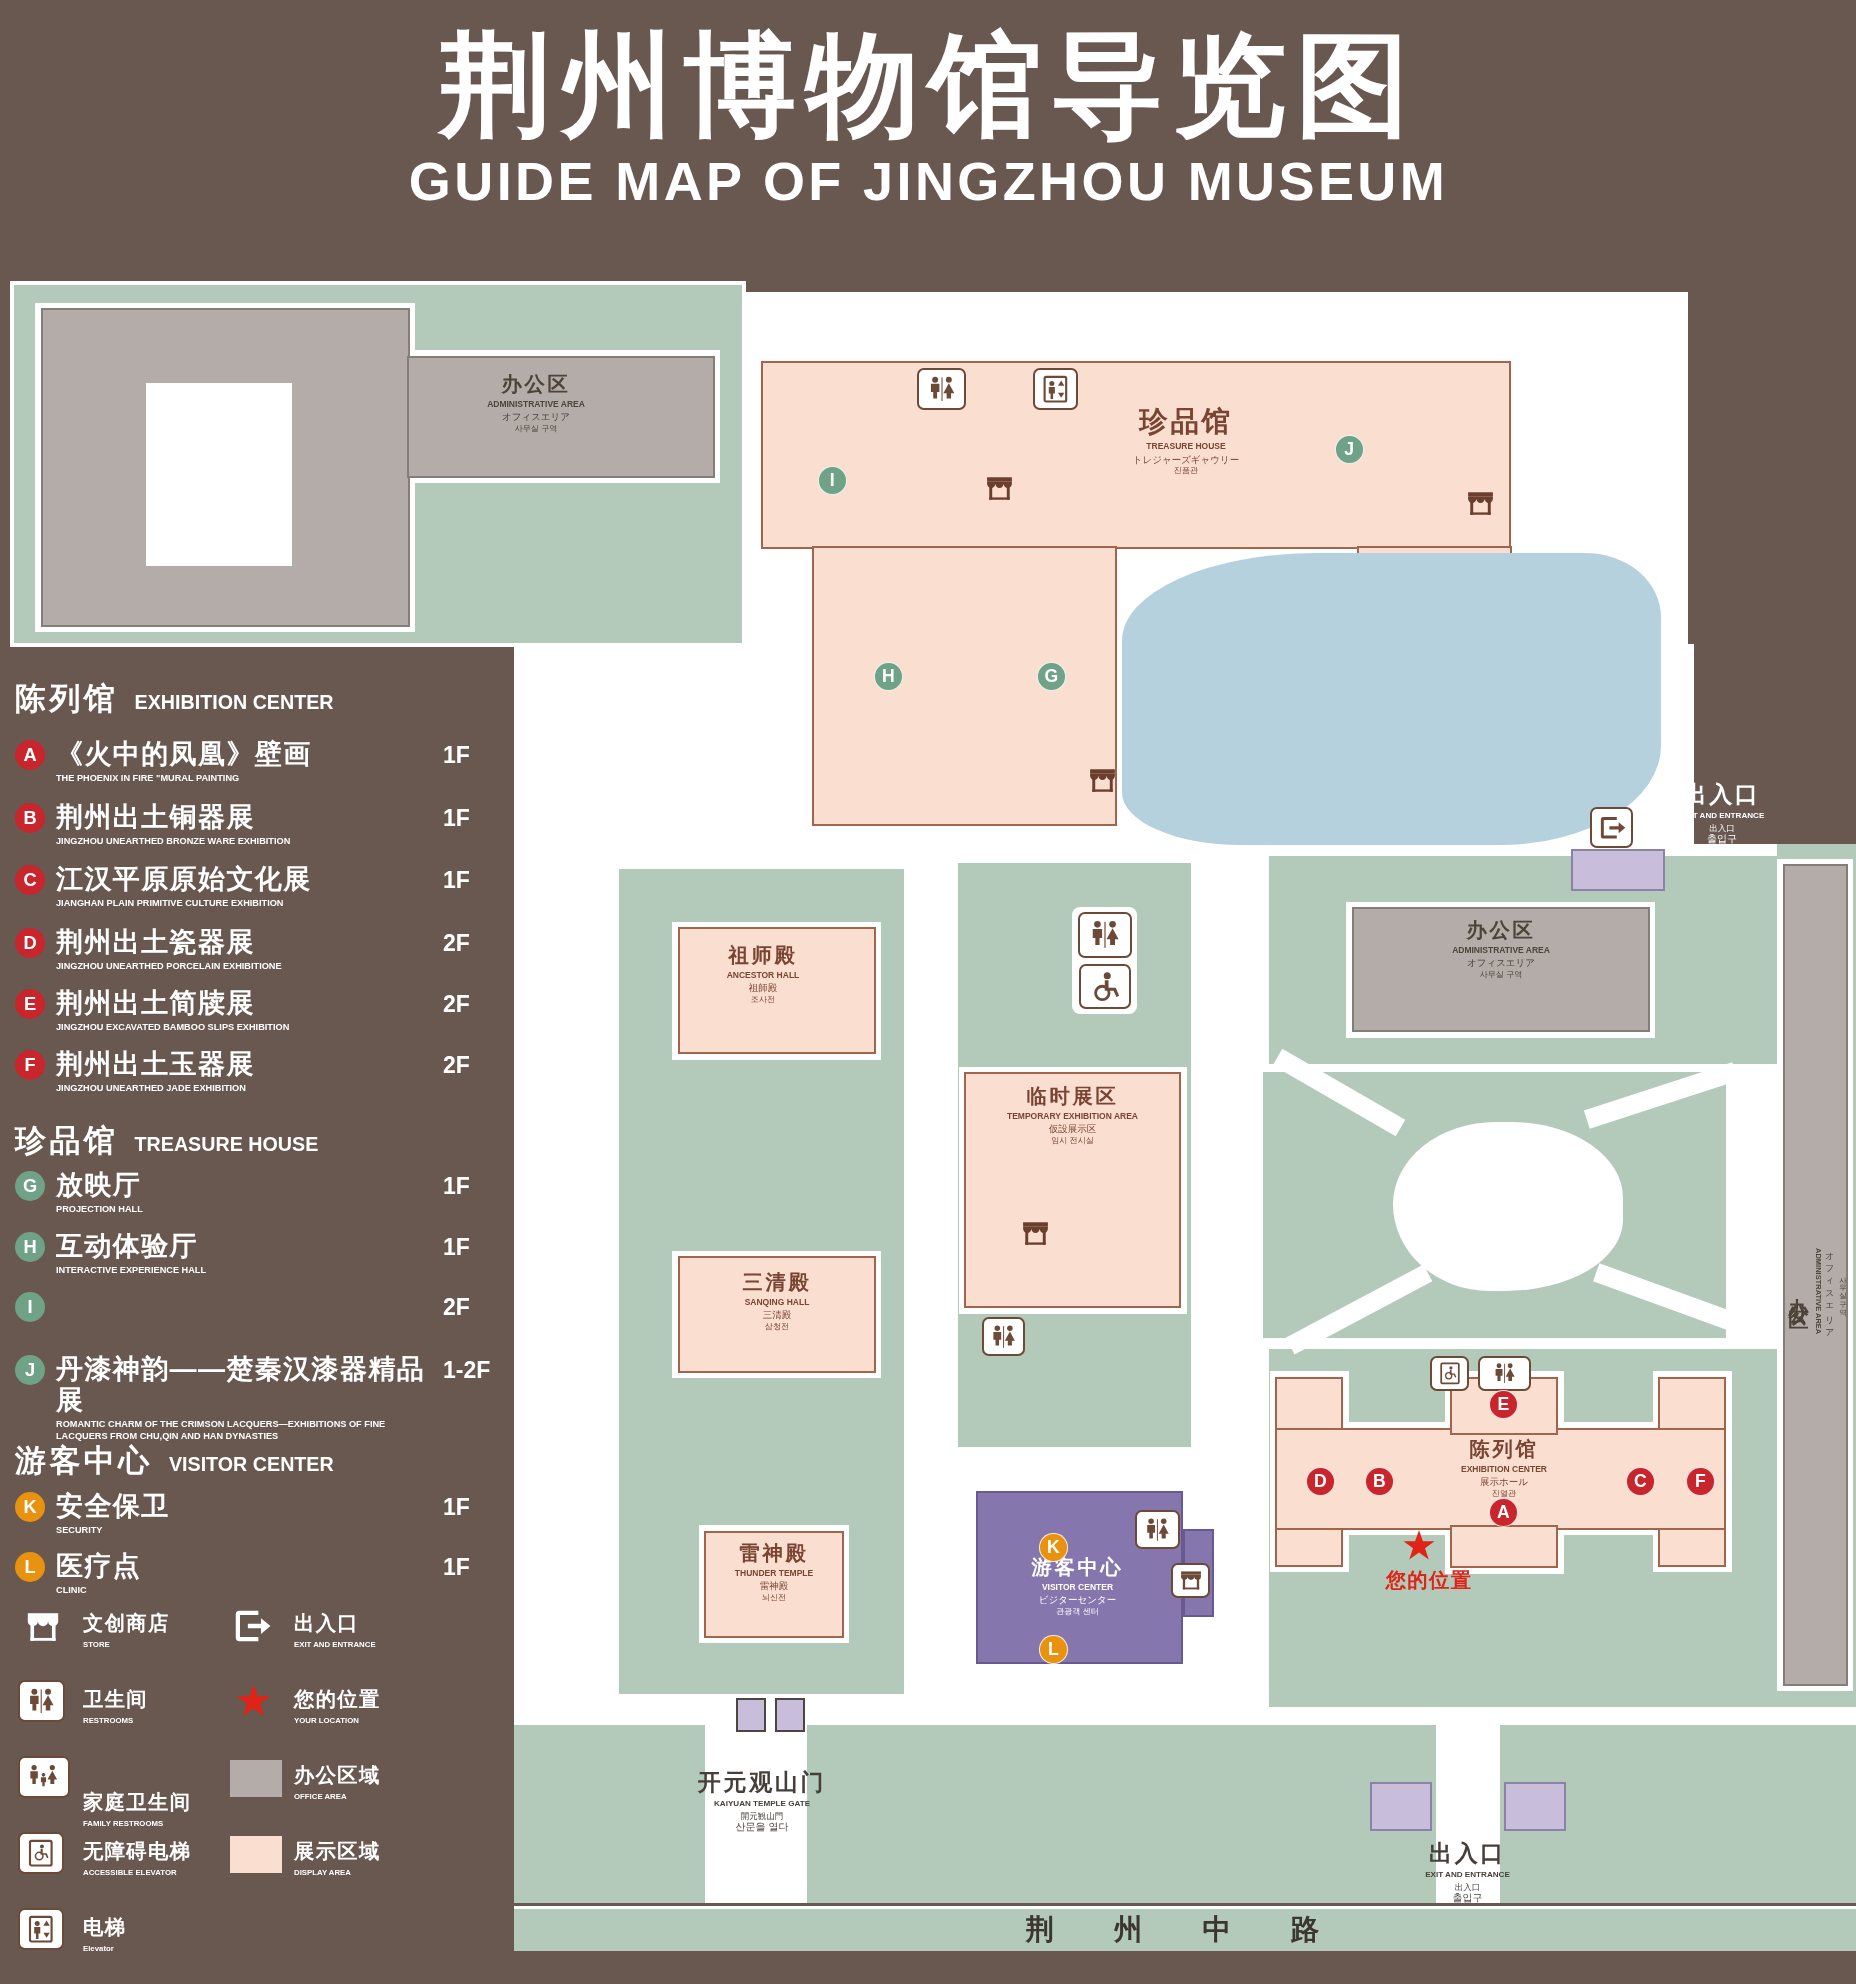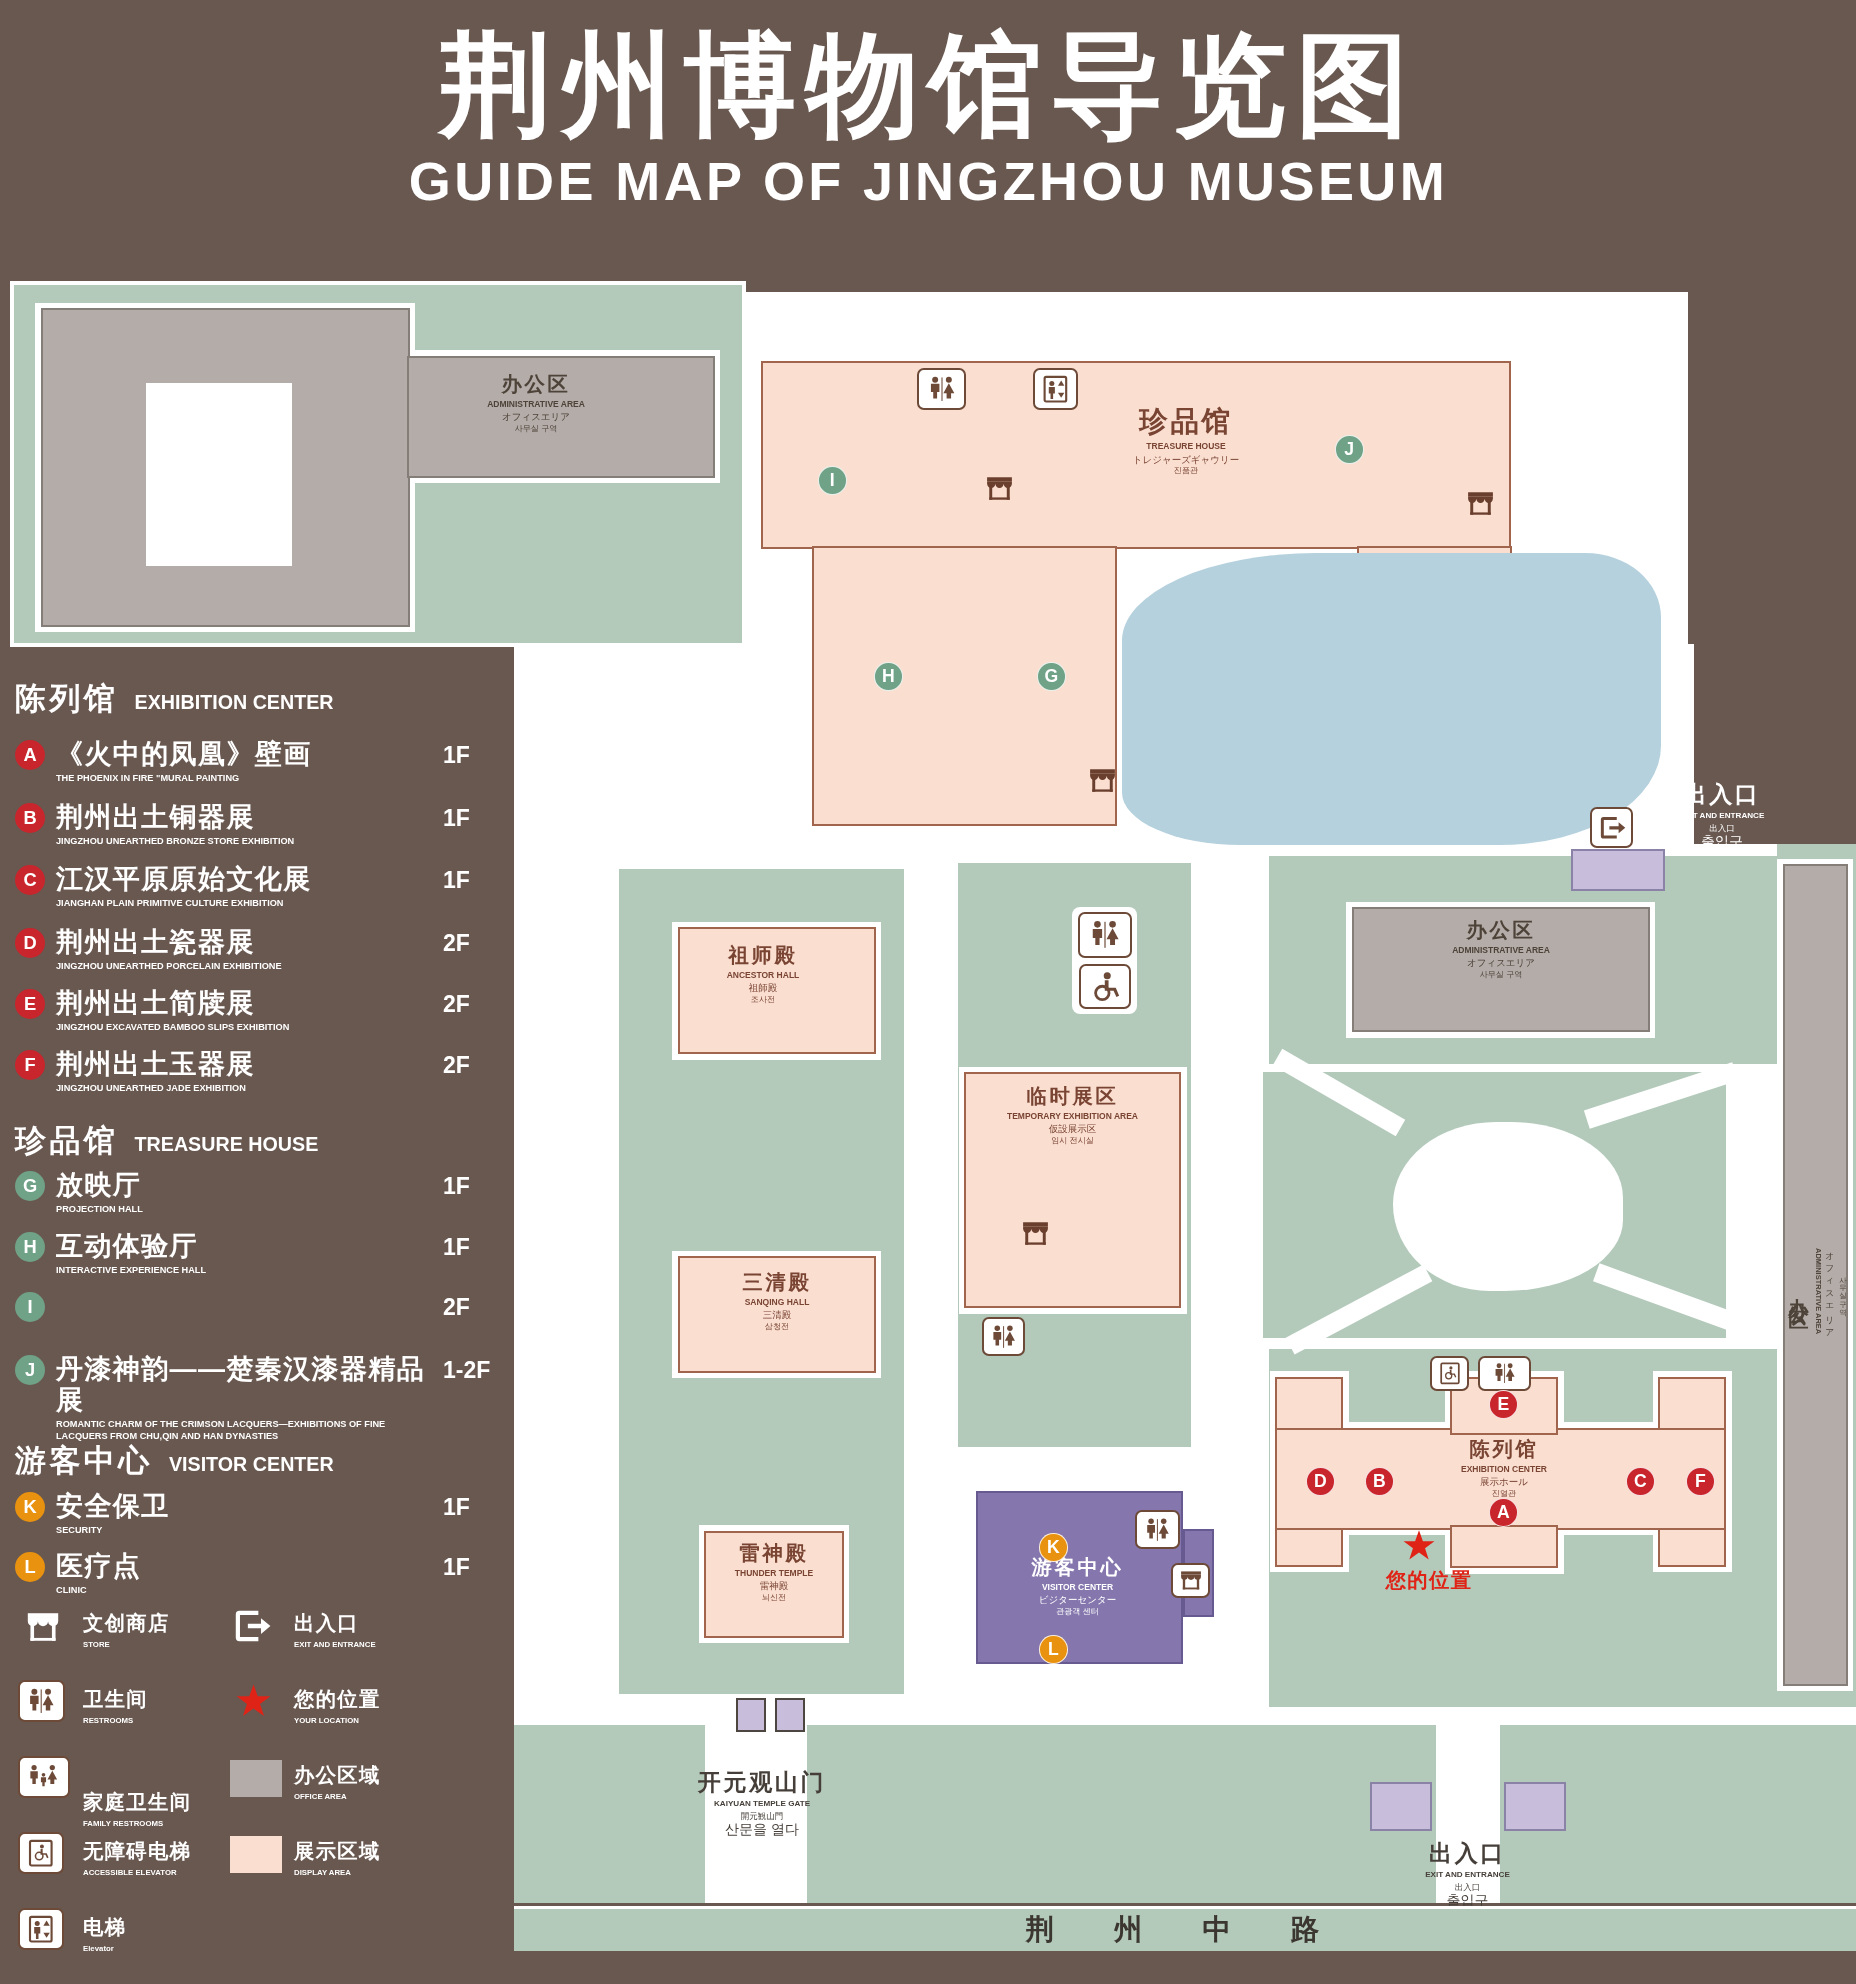--- a/index.html
+++ b/index.html
@@ -29,21 +29,21 @@
   .bl .ja{font-size:9.5px;margin-top:1.4px}
   .bl .ko{font-size:8.1px}
   .bl.big .zh{font-size:28.5px}
   .bl.sm .zh{font-size:20.3px}
   .bl.dark{color:#4e4339}
   .bl.white{color:#ffffff}
   .xl{position:absolute;text-align:center;line-height:1.28}
   .xl .zh{font-size:23px;font-weight:700;letter-spacing:2.7px}
   .xl .en{font-size:8.1px;font-weight:700;margin-top:1.4px}
   .xl .ja{font-size:8.5px;margin-top:1.4px}
-  .xl .ko{font-size:14px}
+  .xl .ko{font-size:10px}
   .xl.white{color:#fff}.xl.dark{color:#463f39}
   .vlabel{position:absolute;left:1783px;top:969px;width:65px;height:644px;writing-mode:vertical-lr;text-align:center;color:#4e4339}
   .vlabel span{display:block;margin:0 1.4px}
   .vlabel .vzh{font-size:20.3px;font-weight:700;letter-spacing:6.8px}
   .vlabel .ven{font-size:7.5px;font-weight:700}
   .vlabel .vja{font-size:8.8px;letter-spacing:2.7px}
   .vlabel .vko{font-size:7.5px}
   .page-title{position:absolute;top:9.5px;left:0;width:100%;text-align:center;color:#fff;font-size:113px;font-weight:700;letter-spacing:9.5px}
   .page-subtitle{position:absolute;top:150px;left:0;width:100%;text-align:center;color:#fff;font-size:54px;font-weight:600;letter-spacing:3.4px}
   .lg-header{position:absolute;left:15px;color:#fff;display:flex;align-items:baseline;gap:16.3px}
@@ -380,21 +380,21 @@
     <div class="txt">
         <div class="t-zh">《火中的凤凰》壁画</div>
         <div class="t-en">THE PHOENIX IN FIRE "MURAL PAINTING</div>
       </div>
     <div class="lg-floor">1F</div>
   </div>
   <div class="lg-item" style="top:802px">
     <div class="lg-mk red">B</div>
     <div class="txt">
         <div class="t-zh">荆州出土铜器展</div>
-        <div class="t-en">JINGZHOU UNEARTHED BRONZE STORE EXHIBITION</div>
+        <div class="t-en">JINGZHOU UNEARTHED BRONZE WARE EXHIBITION</div>
       </div>
     <div class="lg-floor">1F</div>
   </div>
   <div class="lg-item" style="top:864px">
     <div class="lg-mk red">C</div>
     <div class="txt">
         <div class="t-zh">江汉平原原始文化展</div>
         <div class="t-en">JIANGHAN PLAIN PRIMITIVE CULTURE EXHIBITION</div>
       </div>
     <div class="lg-floor">1F</div>

